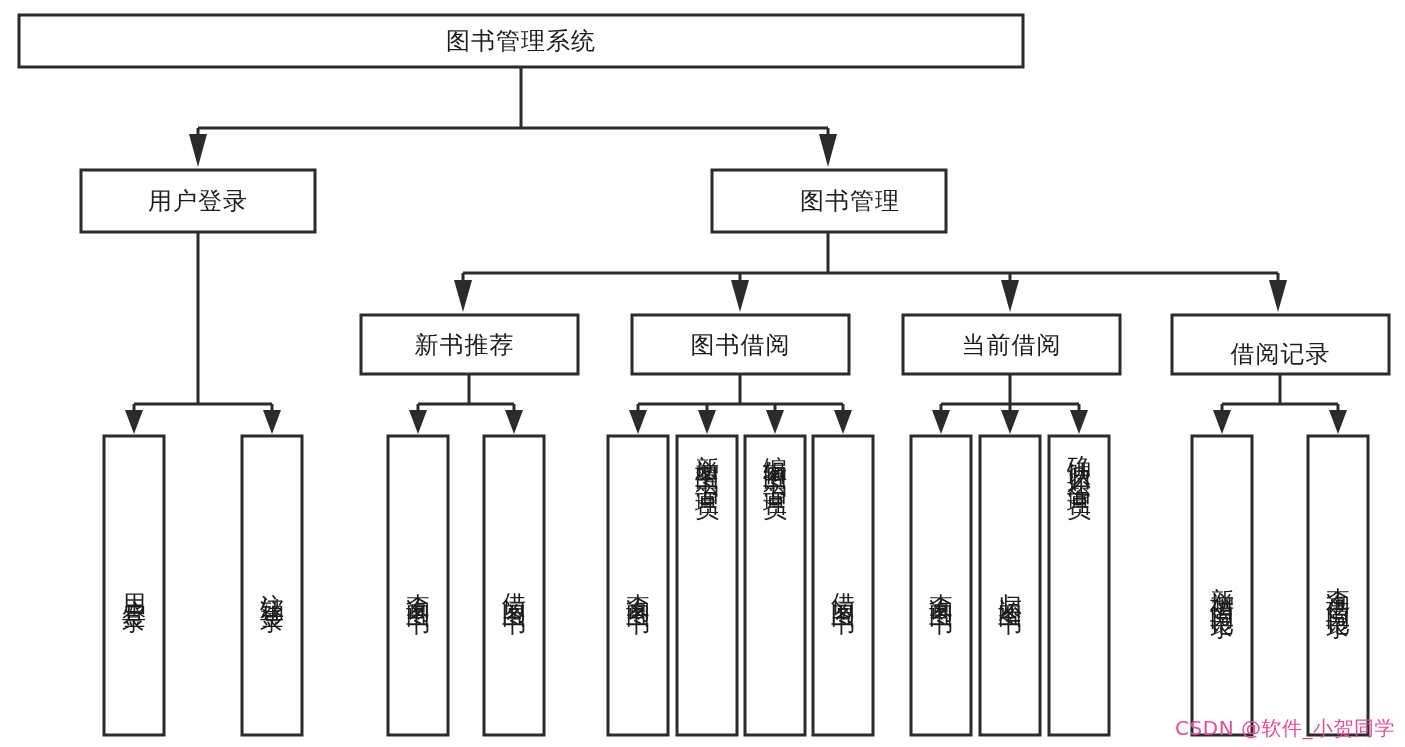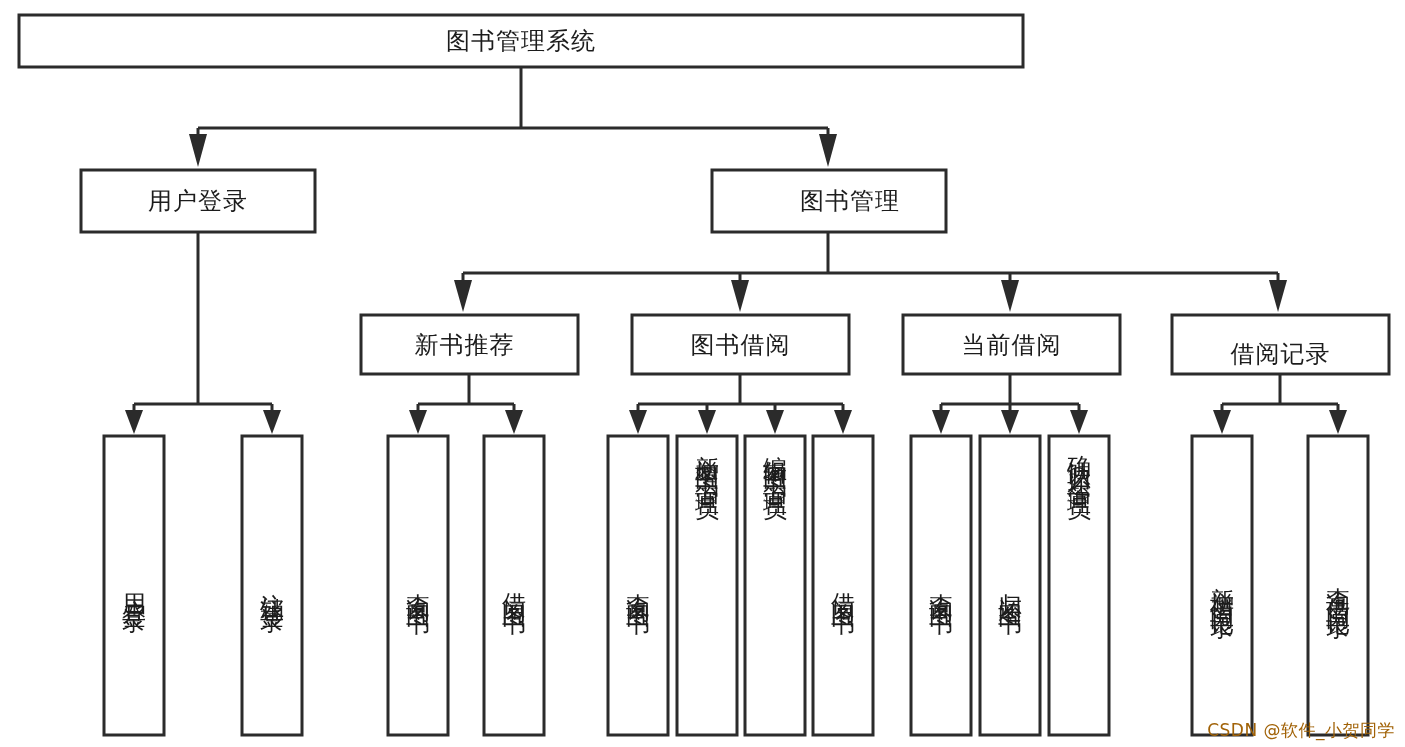--- a/index.html
+++ b/index.html
@@ -42,22 +42,22 @@
   }
   .arrow-head {
     fill: #2b2b2b;
     stroke: none;
   }
   .watermark {
     position: absolute;
     right: 10px;
     bottom: 5px;
     font-family: "DejaVu Sans", "Liberation Sans", sans-serif;
-    font-size: 17px;
-    color: #a16207;
+    font-size: 20px;
+    color: #ec4899;
     white-space: nowrap;
     letter-spacing: 0.5px;
     pointer-events: none;
   }
   .leaf-text-wrap {
     position: absolute;
     display: flex;
     align-items: center;
     justify-content: center;
     pointer-events: none;

